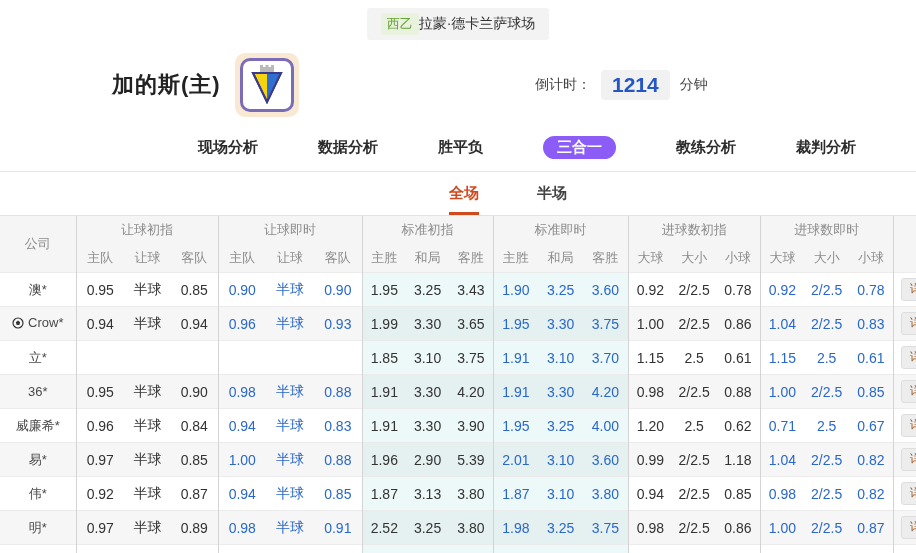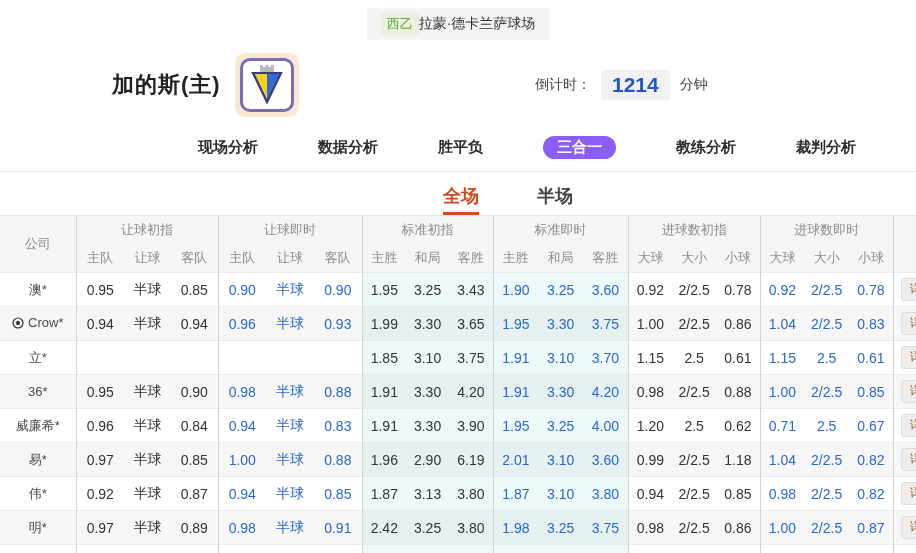--- a/index.html
+++ b/index.html
@@ -28,21 +28,21 @@
     color: #2457c5; font-size: 21px; font-weight: bold; }
 
   
   .tabs { display: flex; align-items: center; gap: 60px; padding: 10px 0 12px 198px;
     border-bottom: 1px solid #e6e6e6; }
   .tab { font-size: 15px; font-weight: bold; color: #2b2b2b; cursor: pointer; white-space: nowrap; }
   .tab.active { background: #8b5cf6; color: #fff; padding: 2px 14px; border-radius: 16px; }
 
   
   .sub-tabs { display: flex; justify-content: center; gap: 58px; padding: 12px 0 0 100px; height: 43px; }
-  .sub-tab { font-size: 18px; font-weight: bold; color: #444; padding-bottom: 8px; cursor: pointer; }
+  .sub-tab { font-size: 15px; font-weight: bold; color: #444; padding-bottom: 8px; cursor: pointer; }
   .sub-tab.active { color: #cf4a1e; border-bottom: 3px solid #cf4a1e; }
 
   
   table.odds { width: 916px; border-collapse: collapse; table-layout: fixed; }
   .odds th { background: #f5f5f5; color: #8c8c8c; font-weight: normal; font-size: 13px; }
   .odds thead tr.grp th { height: 29px; border-top: 1px solid #e2e2e2; font-family: Liberation Mono, monospace; }
   .odds thead tr.sub th { height: 28px; }
   .odds td { height: 34px; text-align: center; font-size: 14px; color: #333; }
   .odds tbody tr:nth-child(even) { background: #f6f6f6; }
   .odds tbody tr { border-top: 1px solid #ebebeb; }
@@ -288,21 +288,21 @@
       <tr>
         <td class="company">易*</td>
         <td class="gline">0.97</td>
         <td class="">半球</td>
         <td class="">0.85</td>
         <td class="gline live">1.00</td>
         <td class="live">半球</td>
         <td class="live">0.88</td>
         <td class="gline std">1.96</td>
         <td class="std">2.90</td>
-        <td class="std">6.19</td>
+        <td class="std">5.39</td>
         <td class="gline std live">2.01</td>
         <td class="std live">3.10</td>
         <td class="std live">3.60</td>
         <td class="gline">0.99</td>
         <td class="">2/2.5</td>
         <td class="">1.18</td>
         <td class="gline live">1.04</td>
         <td class="live">2/2.5</td>
         <td class="live">0.82</td>
         <td class="gline">
@@ -334,21 +334,21 @@
         </td>
       </tr>
       <tr>
         <td class="company">明*</td>
         <td class="gline">0.97</td>
         <td class="">半球</td>
         <td class="">0.89</td>
         <td class="gline live">0.98</td>
         <td class="live">半球</td>
         <td class="live">0.91</td>
-        <td class="gline std">2.42</td>
+        <td class="gline std">2.52</td>
         <td class="std">3.25</td>
         <td class="std">3.80</td>
         <td class="gline std live">1.98</td>
         <td class="std live">3.25</td>
         <td class="std live">3.75</td>
         <td class="gline">0.98</td>
         <td class="">2/2.5</td>
         <td class="">0.86</td>
         <td class="gline live">1.00</td>
         <td class="live">2/2.5</td>

